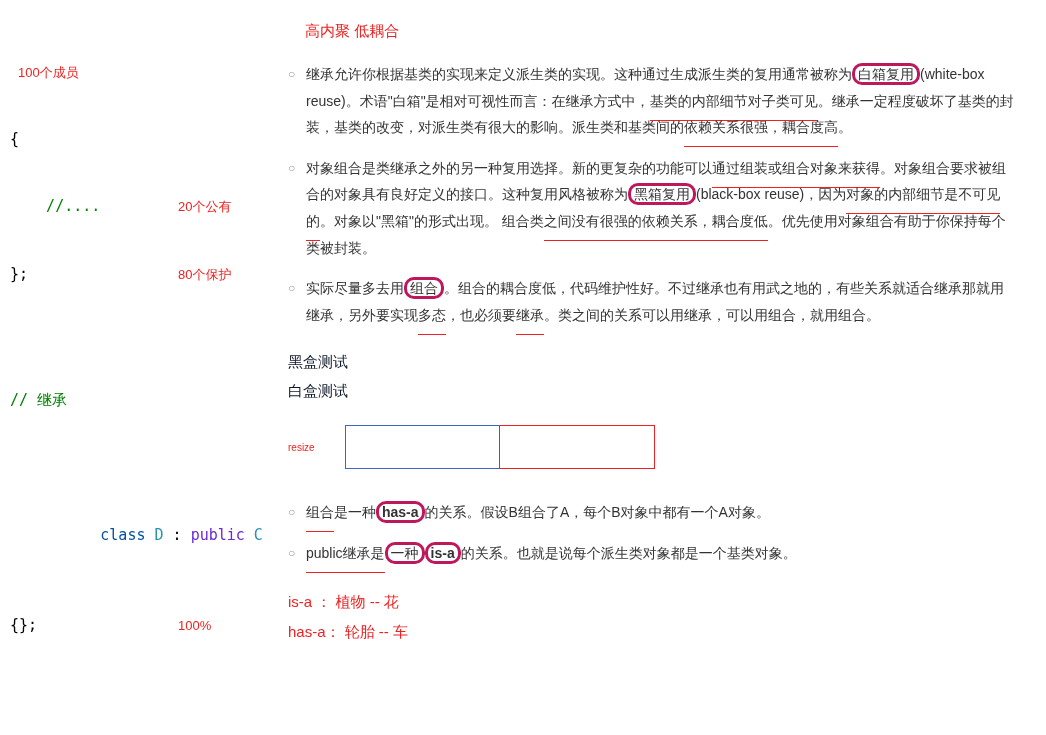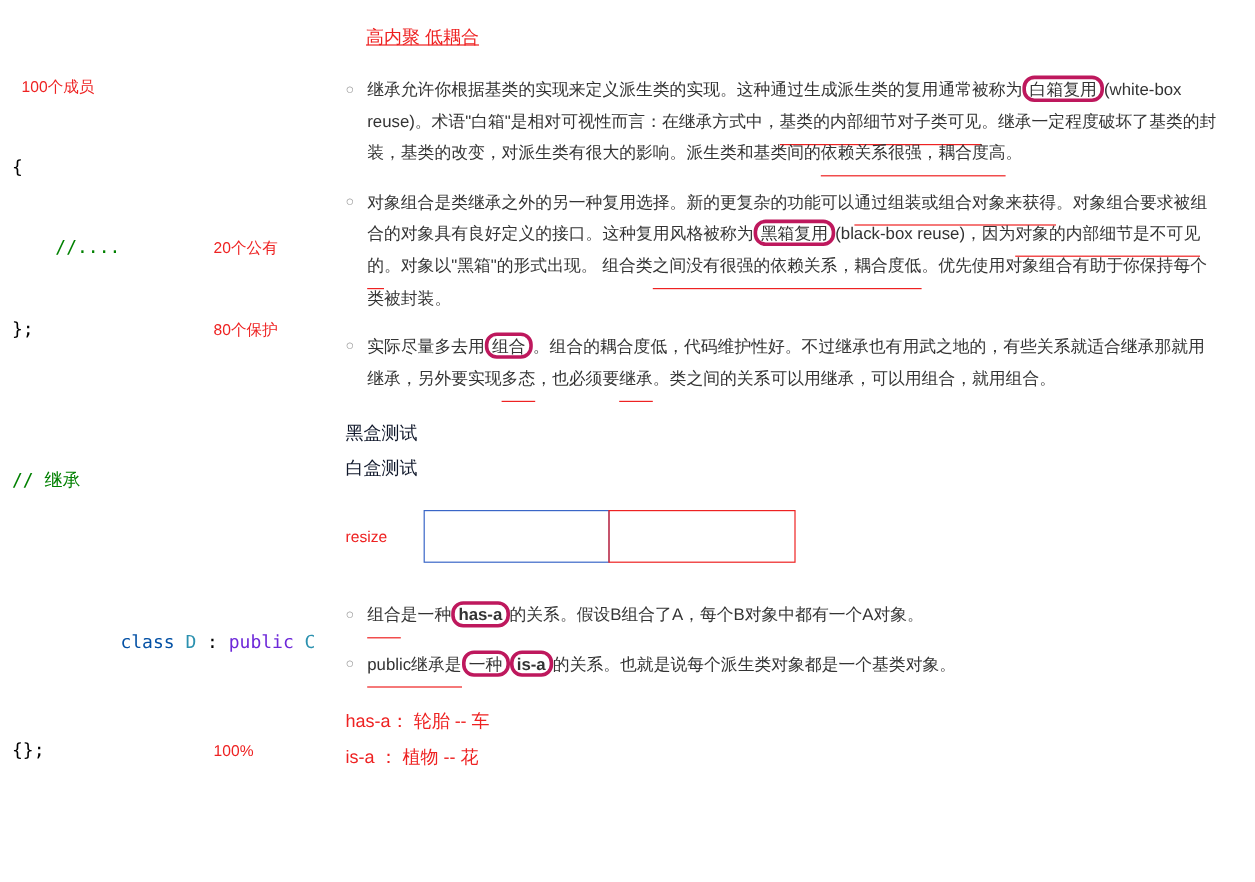--- a/index.html
+++ b/index.html
@@ -43,21 +43,20 @@
     color: #e22;
     font-family: "Microsoft YaHei", Arial, sans-serif;
     font-size: 13px;
     margin-left: 8px;
   }
   .heading-red {
     color: #e22;
     font-size: 15px;
     margin-bottom: 20px;
     margin-left: 25px;
-    text-decoration: underline;
   }
   ul.bullets {
     list-style: none;
     padding-left: 8px;
     margin: 0 0 20px 0;
   }
   ul.bullets > li {
     position: relative;
     padding-left: 18px;
     margin-bottom: 14px;
@@ -82,21 +81,21 @@
     margin-left: 8px;
     margin-top: 16px;
   }
   .resize-row {
     display: flex;
     align-items: center;
     margin: 20px 0 30px 8px;
   }
   .resize-label {
     color: #e22;
-    font-size: 13px;
+    font-size: 10px;
     margin-right: 30px;
   }
   .split-box {
     display: flex;
     border: none;
     height: 44px;
     width: 310px;
   }
   .split-box .half {
     flex: 1;
@@ -191,17 +190,17 @@
     <ul class="bullets">
       <li>
         <span class="u">组合</span><span>是一种</span><span class="b circ">has-a</span><span>的关系。假设B组合了A，每个B对象中都有一个A对象。</span>
       </li>
       <li>
         <span class="u">public继承是</span><span class="circ">一种</span><span class="b circ">is-a</span><span>的关系。也就是说每个派生类对象都是一个基类对象。</span>
       </li>
     </ul>
 
     <div class="examples">
+      <div>is-a  ：  植物   --  花</div>
       <div>has-a： 轮胎   --  车</div>
-      <div>is-a  ：  植物   --  花</div>
     </div>
   </div>
 </div>
 
 </body></html>

